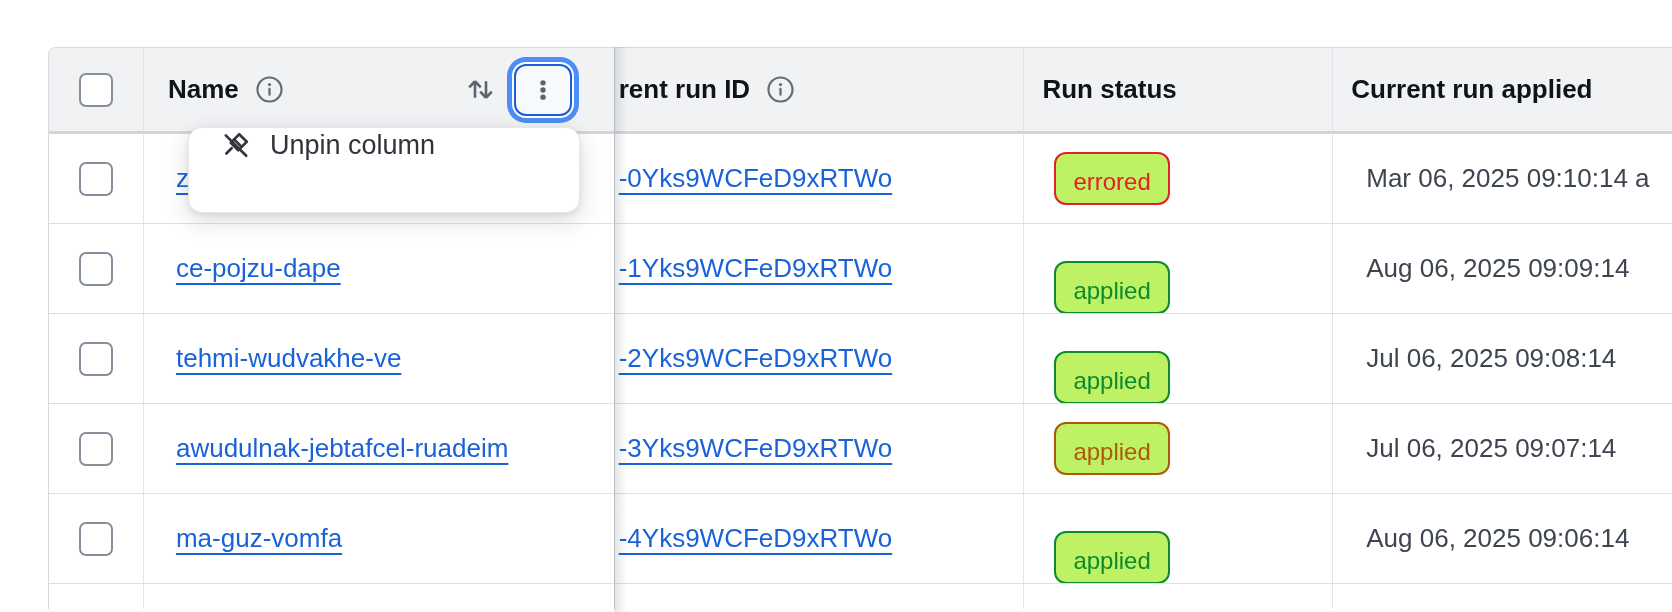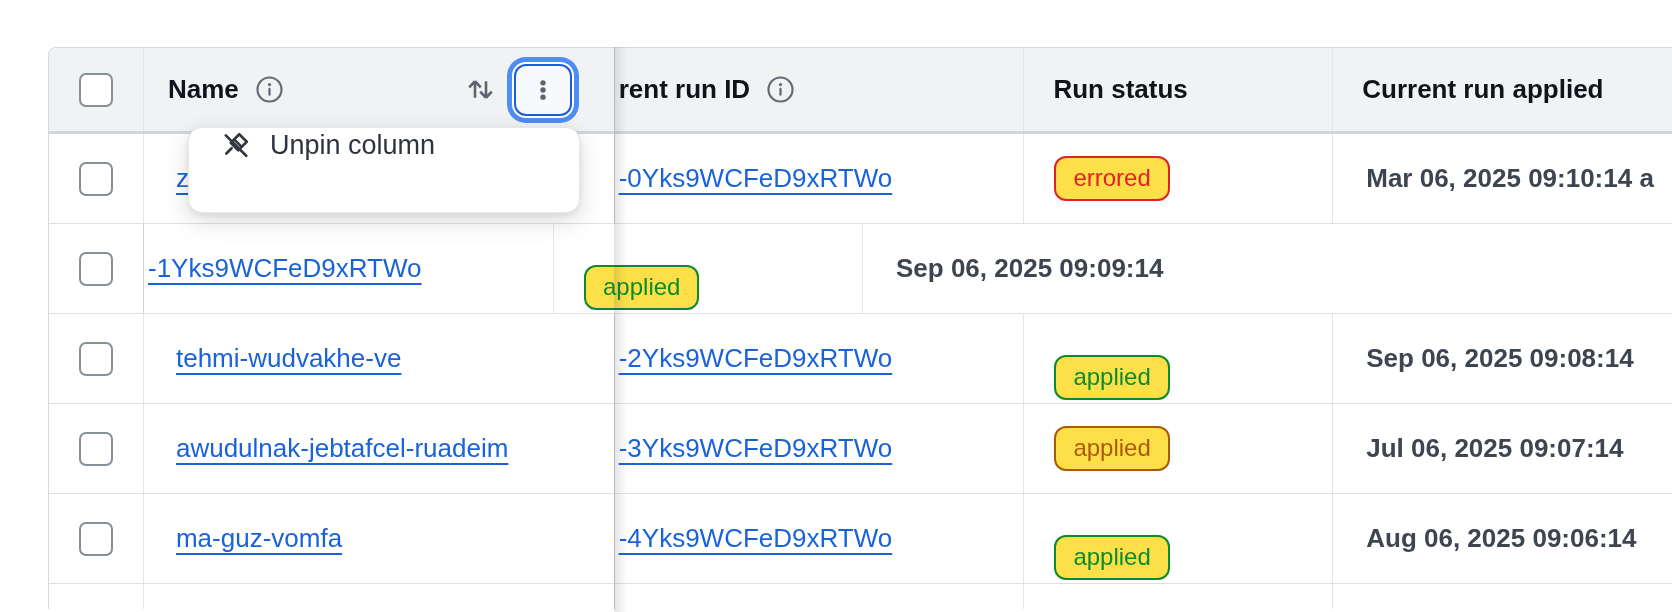--- a/index.html
+++ b/index.html
@@ -19,46 +19,46 @@
 
   .cell { display:flex; align-items:center; height:100%; overflow:hidden; }
   .cell + .cell { border-left:1px solid #e3e5e8; }
   .col-select  { width:94px;  padding-left:30px; }
   .col-name    { width:471px; padding-left:32px; }
   .col-runid   { width:410px; padding-left:4px; border-left-color:#cdd0d5 !important; }
   .col-status  { width:309px; padding-left:30px; }
   .col-applied { width:416px; padding-left:33px; }
 
   .thead .col-name { padding-left:24px; padding-right:20px; }
-  .thead .col-status, .thead .col-applied { padding-left:29px; }
+  .thead .col-status, .thead .col-applied { padding-left:18px; }
 
   .hlabel { font-size:26px; font-weight:700; color:#101319; white-space:nowrap; }
   .info { color:#646b77; display:inline-flex; margin-left:15px; flex:0 0 auto; }
   .spacer { flex:1; }
   .sort { color:#5d6470; display:inline-flex; margin-right:19px; flex:0 0 auto; }
 
   .kebab { width:54px; height:48px; border:none; border-radius:10px; background:#f7f9fc;
            display:inline-flex; align-items:center; justify-content:center; cursor:pointer;
            box-shadow: 0 0 0 2px #1a5fd6, 0 0 0 4px #ffffff, 0 0 0 9px #4e8df5;
            margin-right:24px; flex:0 0 auto; }
 
   .checkbox { width:34px; height:34px; border:2px solid #878f9b; border-radius:7px;
               background:#fff; display:inline-block; cursor:pointer; flex:0 0 auto; }
 
   .link { font-size:26px; color:#1a62d8; text-decoration:underline;
           text-decoration-thickness:2px; text-underline-offset:6px; white-space:nowrap; cursor:pointer; }
 
   .badge { display:inline-flex; align-items:center; font-size:24px; line-height:1;
-           padding:8px 17px 9px; border:2px solid currentColor; border-radius:12px;
-           background:#fde047; white-space:nowrap; }
+           padding:16px 17px 9px; border:2px solid currentColor; border-radius:12px;
+           background:#bef264; white-space:nowrap; }
   .badge.errored { color:#e02228; }
   .badge.applied { color:#0c8a2d;margin-top:37px; }
   .badge.planned { color:#ad5a08; }
 
-  .ts { font-size:26px; color:#3e4550; white-space:nowrap;font-weight:bold; }
+  .ts { font-size:26px; color:#3e4550; white-space:nowrap; }
 
   .pin-shadow { position:absolute; left:614px; top:47px; width:13px; height:565px;
                 background:linear-gradient(to right, rgba(55,61,72,0.14), rgba(55,61,72,0)); pointer-events:none; }
 
   .dropdown { position:absolute; left:188px; top:127px; width:392px; height:86px; z-index:10;
               background:#fff; border:1px solid #e5e7ea; border-radius:14px;
               box-shadow:0 8px 24px rgba(30,35,45,0.16), 0 2px 6px rgba(30,35,45,0.08);
               display:flex; align-items:flex-start; overflow:hidden; }
   .menu-item { flex:1; display:flex; align-items:center; gap:17px; padding-left:30px; cursor:pointer; }
   .menu-label { font-size:27px; font-weight:500; color:#2f343c; white-space:nowrap; }
@@ -135,46 +135,49 @@
         </div>
       <div class="cell col-applied">
           <span class="ts">Mar 06, 2025 09:10:14 a</span>
         </div>
     </div>
 
     <div class="trow">
       <div class="cell col-select">
           <span class="checkbox"></span>
         </div>
+      <div class="cell col-name">
+          <a class="link">ce-pojzu-dape</a>
+        </div>
       <div class="cell col-runid">
           <a class="link">-1Yks9WCFeD9xRTWo</a>
         </div>
       <div class="cell col-status">
           <span class="badge applied">applied</span>
         </div>
       <div class="cell col-applied">
-          <span class="ts">Sep 06, 2025 09:09:14</span>
+          <span class="ts">Aug 06, 2025 09:09:14</span>
         </div>
     </div>
 
     <div class="trow">
       <div class="cell col-select">
           <span class="checkbox"></span>
         </div>
       <div class="cell col-name">
           <a class="link">tehmi-wudvakhe-ve</a>
         </div>
       <div class="cell col-runid">
           <a class="link">-2Yks9WCFeD9xRTWo</a>
         </div>
       <div class="cell col-status">
           <span class="badge applied">applied</span>
         </div>
       <div class="cell col-applied">
-          <span class="ts">Sep 06, 2025 09:08:14</span>
+          <span class="ts">Jul 06, 2025 09:08:14</span>
         </div>
     </div>
 
     <div class="trow">
       <div class="cell col-select">
           <span class="checkbox"></span>
         </div>
       <div class="cell col-name">
           <a class="link">awudulnak-jebtafcel-ruadeim</a>
         </div>

